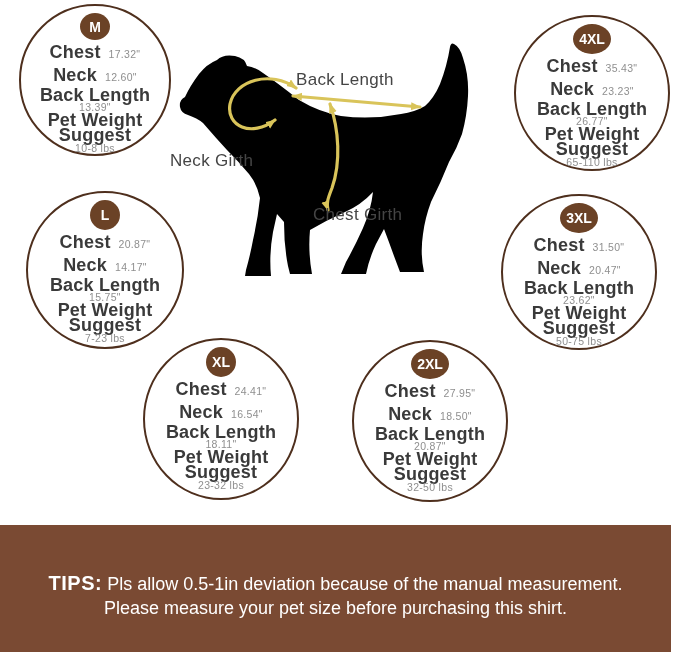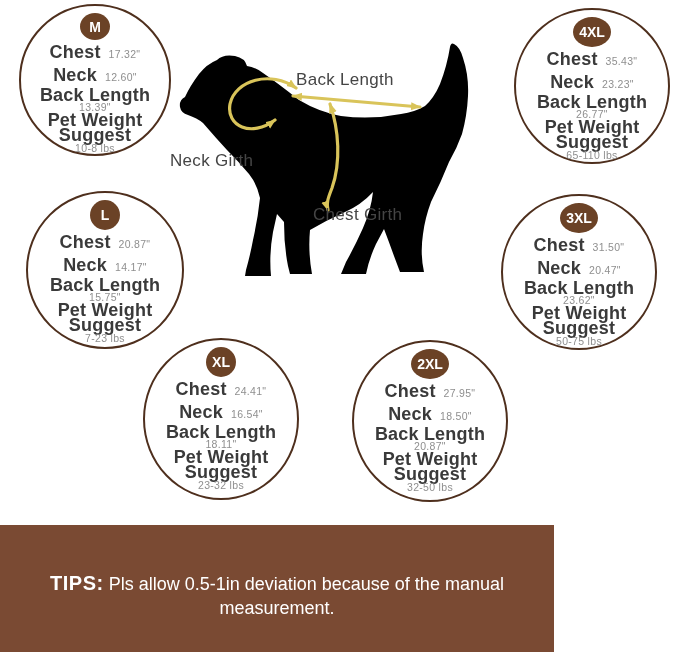--- a/index.html
+++ b/index.html
@@ -28,21 +28,21 @@
   .dog-svg{position:absolute;left:175px;top:40px;width:322px;height:258px;}
   .diagram-label{
     position:absolute;color:#454545;font-size:17px;letter-spacing:.3px;
     white-space:nowrap;
   }
   .lab-back{left:296px;top:70px;}
   .lab-neck{left:170px;top:151px;}
   .lab-chest{left:313px;top:205px;}
   
   .tips{
-    position:absolute;left:0;top:525px;width:554px;height:127px;
+    position:absolute;left:0;top:525px;width:671px;height:127px;
     background:#7a4a33;color:#ffffff;text-align:center;
     padding-top:46px;box-sizing:border-box;
   }
   .tips-line1{font-size:18px;line-height:24px;}
   .tips-prefix{font-weight:bold;font-size:20px;margin-right:5px;letter-spacing:.5px;}
   .tips-line2{font-size:18px;line-height:24px;}
 </style>
 </head>
 <body>
 
@@ -96,21 +96,21 @@
     <div class="m-row">
       <span class="lbl">Neck</span>
       <span class="val">12.60"</span>
     </div>
     <div class="lbl stack">Back Length</div>
     <div class="val stack">13.39"</div>
     <div class="lbl stack tight">Pet Weight Suggest</div>
     <div class="val stack">10-8 lbs</div>
   </div>
 
-  <div class="size-circle" style="left:514px;top:8px;width:156px;height:156px;">
+  <div class="size-circle" style="left:514px;top:15px;width:156px;height:156px;">
     <div class="badge">4XL</div>
     <div class="m-row">
       <span class="lbl">Chest</span>
       <span class="val">35.43"</span>
     </div>
     <div class="m-row">
       <span class="lbl">Neck</span>
       <span class="val">23.23"</span>
     </div>
     <div class="lbl stack">Back Length</div>
@@ -180,15 +180,16 @@
     <div class="lbl stack">Back Length</div>
     <div class="val stack">20.87"</div>
     <div class="lbl stack tight">Pet Weight Suggest</div>
     <div class="val stack">32-50 lbs</div>
   </div>
 
   <div class="tips">
     <div class="tips-line1">
       <span class="tips-prefix">TIPS:</span><span>Pls allow 0.5-1in deviation because of the manual measurement.</span>
     </div>
+    <div class="tips-line2">Please measure your pet size before purchasing this shirt.</div>
   </div>
 
 </div>
 
 </body></html>

